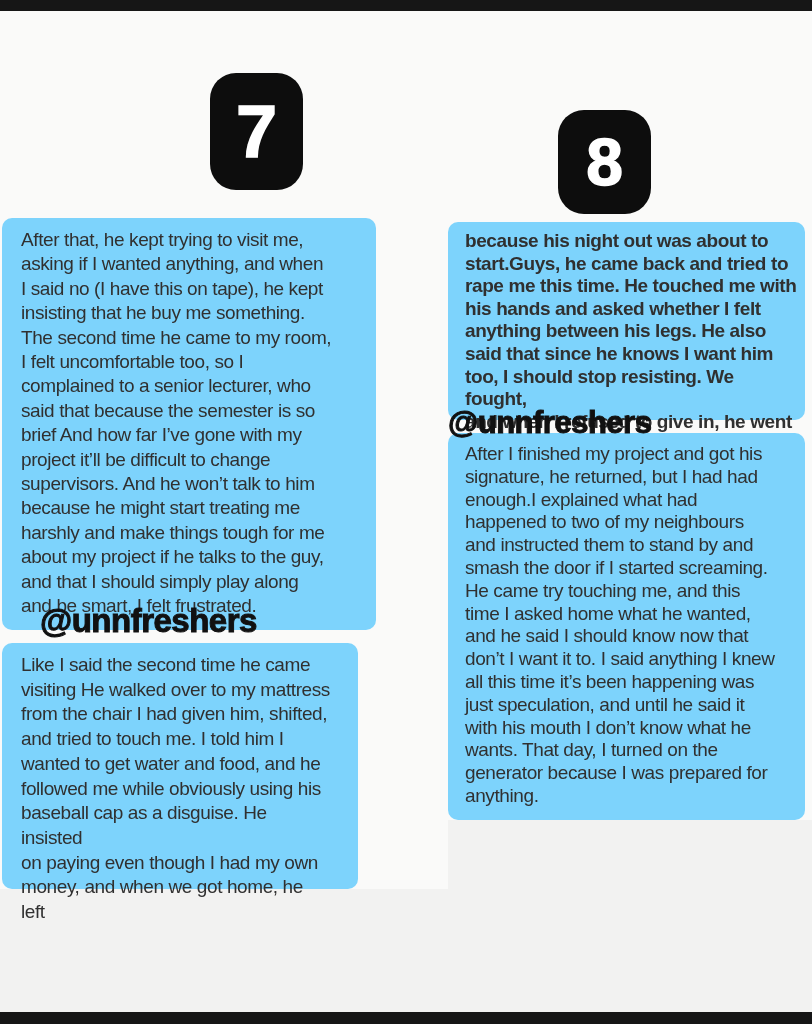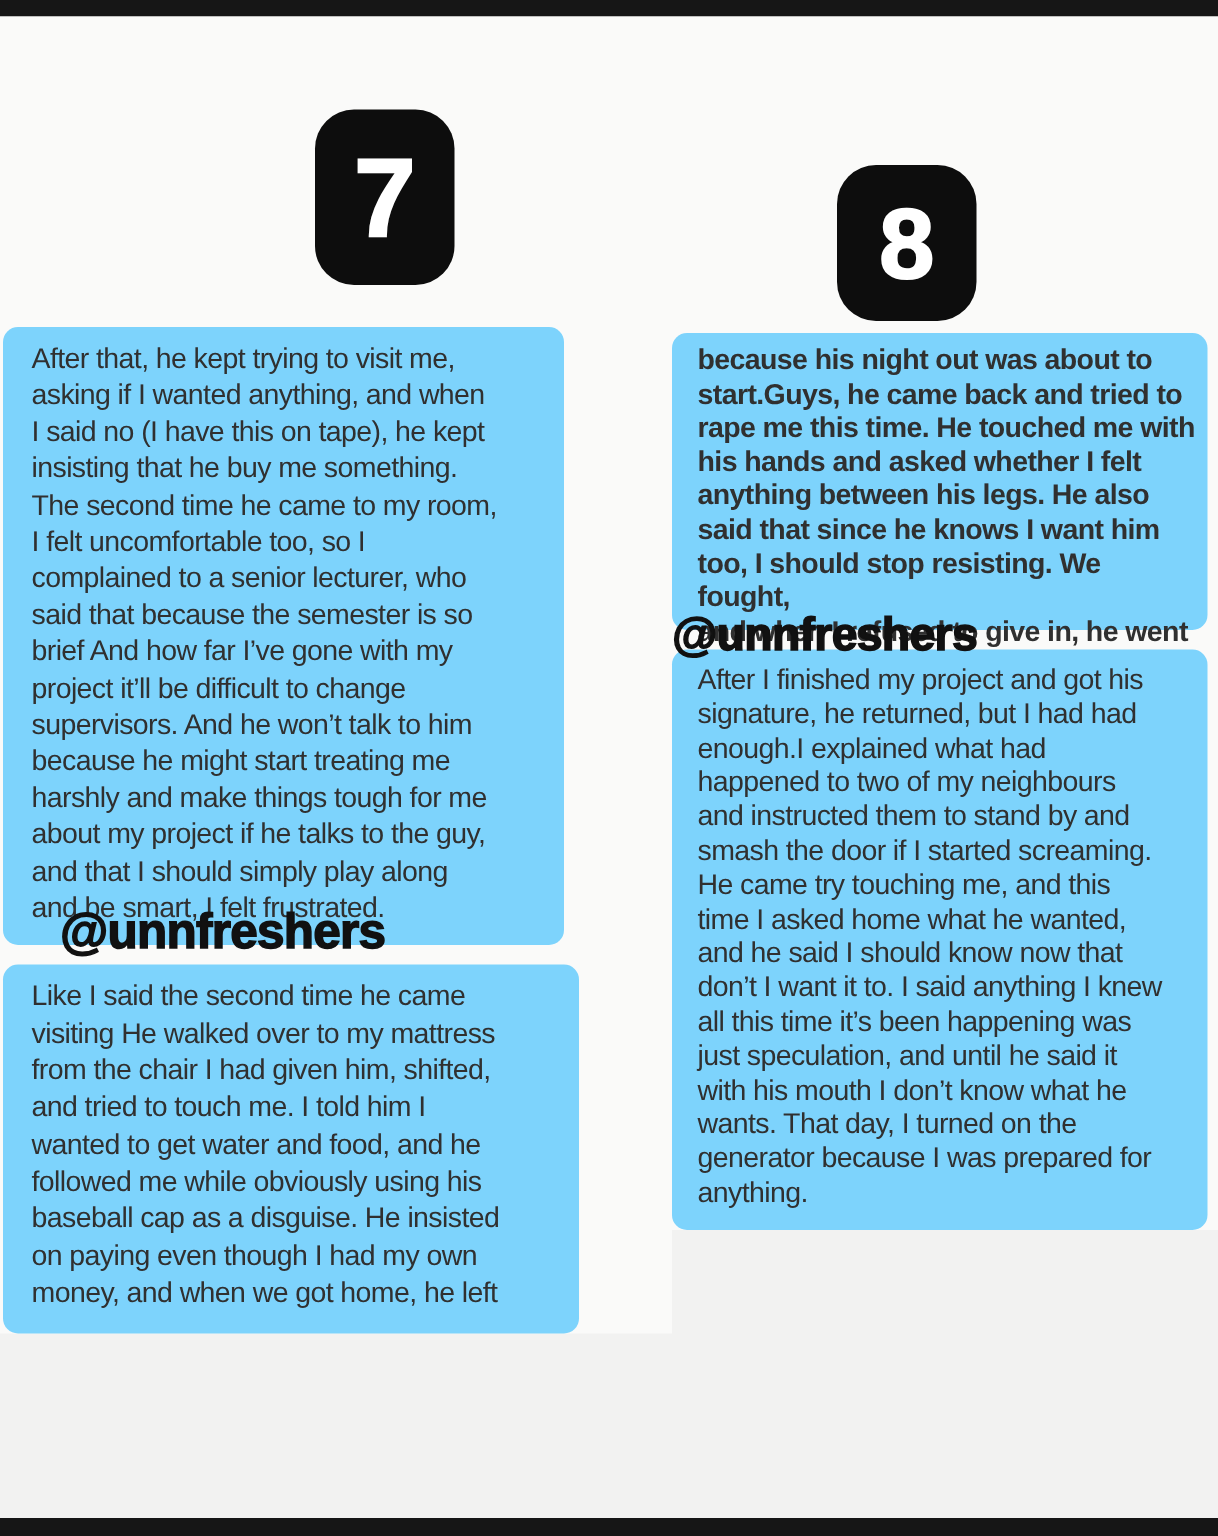--- a/index.html
+++ b/index.html
@@ -45,21 +45,21 @@
     position:absolute;
     background:#7dd3fc;
     border-radius:10px;
     color:#303030;
     font-size:19px;
     letter-spacing:-0.4px;
     white-space:pre-line;
     box-sizing:border-box;
   }
   .bubble.l1{left:2px;top:218px;width:374px;height:412px;line-height:24.4px;padding:10px 10px 12px 19px;}
-  .bubble.l2{left:2px;top:643px;width:384px;height:246px;line-height:24.7px;padding:10px 27px 12px 19px;}
+  .bubble.l2{left:2px;top:643px;width:356px;height:246px;line-height:24.7px;padding:10px 27px 12px 19px;}
   .bubble.r1{left:448px;top:222px;width:357px;height:198px;line-height:22.6px;padding:8px 8px 10px 17px;font-weight:bold;}
   .bubble.r2{left:448px;top:433px;width:357px;height:387px;line-height:22.8px;padding:10px 20px 12px 17px;}
 
   .watermark{
     position:absolute;
     color:#111111;
     font-weight:700;
     text-align:left;
     letter-spacing:-0.5px;
     line-height:1;

